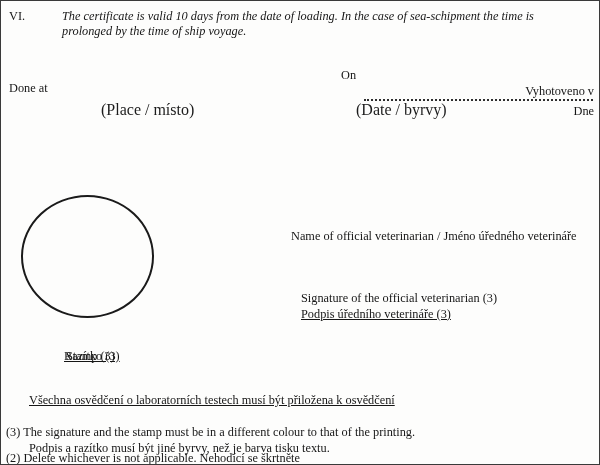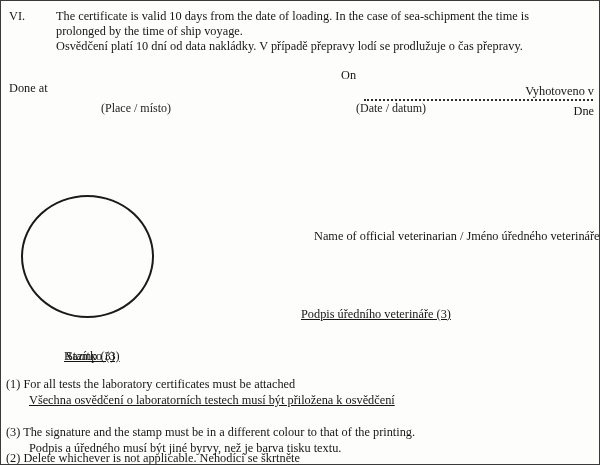--- a/index.html
+++ b/index.html
@@ -28,75 +28,74 @@
     flex-direction: column;
   }
   .fillrow .lbl { line-height: 16px; }
   .dots {
     border-bottom: 2px dotted #2e2e2e;
     height: 4px;
     margin: 0 1px 2px 1px;
   }
   .dots.place { width: 229px; }
   .dots.date { flex: 1; }
-  .caption { font-size: 12px; color: #1c1c1c; }
+  .caption { font-size: 16px; color: #1c1c1c; }
   .stamp-circle {
     position: absolute;
     left: 20px;
     top: 194px;
     width: 129px;
     height: 119px;
     border: 2px solid #1a1a1a;
     border-radius: 50%;
     background: transparent;
   }
   .fn { line-height: 16px; }
 </style>
 </head>
 <body>
 
 <div class="page">
 
   <div class="abs" style="left:8px; top:8px; line-height:15px;">VI.</div>
 
-  <div class="abs para" style="left:55px; top:8px;">
+  <div class="abs para" style="left:61px; top:8px;font-style:italic;">
     <div>The certificate is valid 10 days from the date of loading. In the case of sea-schipment the time is</div>
     <div>prolonged by the time of ship voyage.</div>
-    <div>Osvědčení platí 10 dní od data nakládky. V případě přepravy lodí se prodlužuje o čas přepravy.</div>
   </div>
 
   <div class="abs" style="left:8px; top:80px;">Done at</div>
 
   <div class="abs" style="left:340px; top:67px;">On</div>
 
   <div class="fillrow">
     <span class="lbl">Vyhotoveno v</span>
     <span class="dots place"></span>
     <span class="lbl">Dne</span>
     <span class="dots date"></span>
   </div>
 
   <div class="abs caption" style="left:100px; top:100px;">(Place / místo)</div>
 
-  <div class="abs caption" style="left:355px; top:100px;">(Date / datum)</div>
+  <div class="abs caption" style="left:355px; top:100px;">(Date / byrvy)</div>
 
   <div class="stamp-circle"></div>
 
   <div class="abs" style="left:65px; top:347px; line-height:16px;">Stamp (3)</div>
 
   <div class="abs" style="left:63px; top:347px; line-height:16px;text-decoration:underline;">Razítko (3)</div>
 
-  <div class="abs" style="left:290px; top:228px;margin-left:23px;">Name of official veterinarian / Jméno úředného veterináře</div>
+  <div class="abs" style="left:290px; top:228px;">Name of official veterinarian / Jméno úředného veterináře</div>
 
+  <div class="abs" style="left:300px; top:289px; line-height:16px;">Signature of the official veterinarian (3)</div>
 
   <div class="abs" style="left:300px; top:305px; line-height:16px;text-decoration:underline;">Podpis úředního veterináře (3)</div>
 
-  <div class="abs fn" style="left:5px; top:375px;">(1) For all tests the laboratory certificates must be attached</div>
 
   <div class="abs fn" style="left:28px; top:391px;text-decoration:underline;">Všechna osvědčení o laboratorních testech musí být přiložena k osvědčení</div>
 
   <div class="abs fn" style="left:5px; top:407px;margin-top:42px;">(2) Delete whichever is not applicable. Nehodící se škrtněte</div>
 
   <div class="abs fn" style="left:5px; top:423px;">(3) The signature and the stamp must be in a different colour to that of the printing.</div>
 
-  <div class="abs fn" style="left:28px; top:439px;">Podpis a úředného musí být jiné byrvy, než je barva tisku textu.</div>
+  <div class="abs fn" style="left:28px; top:439px;">Podpis a razítko musí být jiné byrvy, než je barva tisku textu.</div>
 
 </div>
 
 </body></html>

